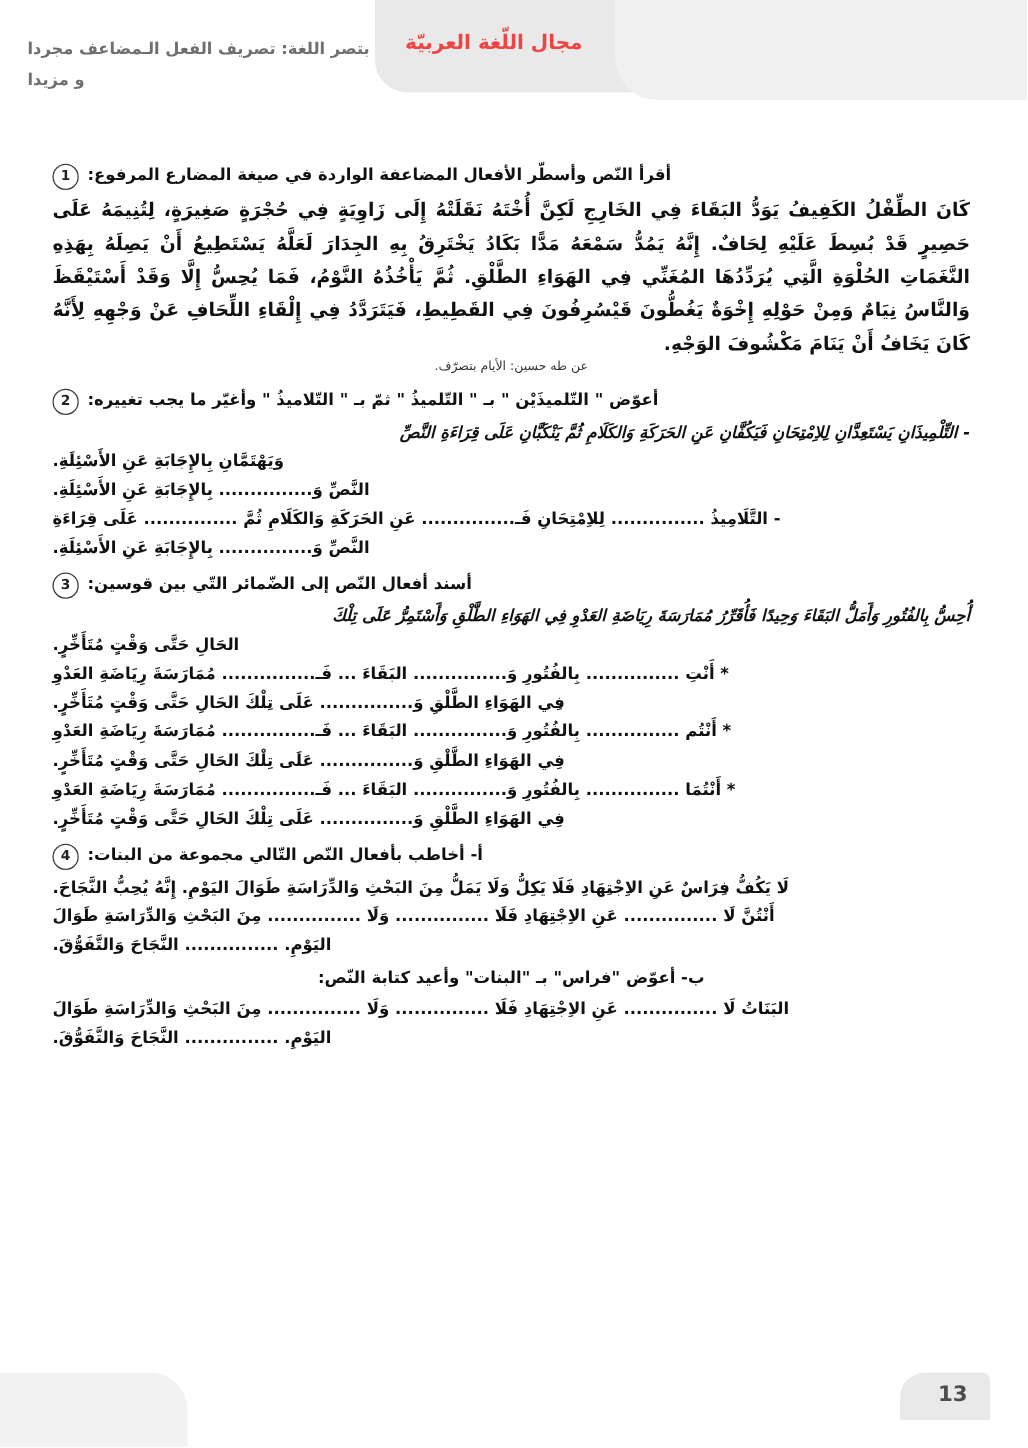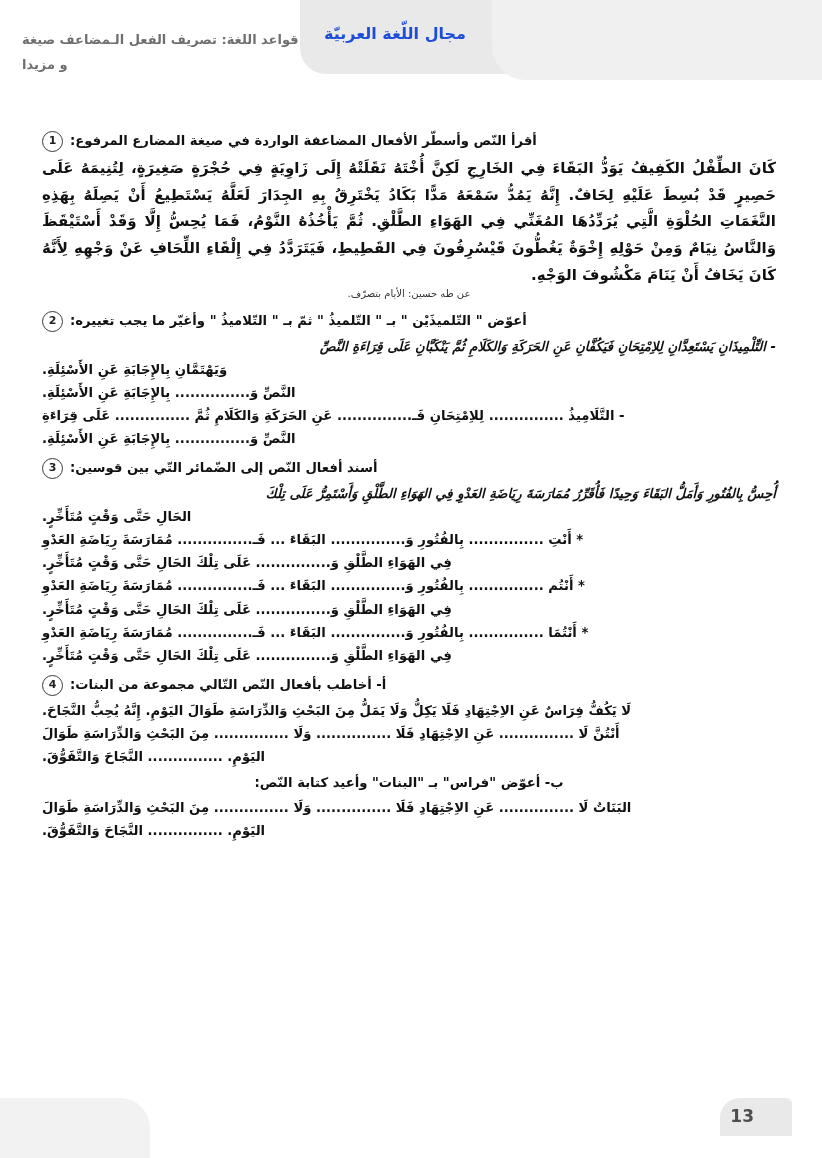--- a/index.html
+++ b/index.html
@@ -43,21 +43,21 @@
     height: 80px;
     background: #f0f0f0;
     border-bottom-left-radius: 34px;
   }
   .subject-title {
     position: absolute;
     top: 24px;
     right: 356px;
     font-size: 16px;
     font-weight: bold;
-    color: #1d4ed8;
+    color: #ef4444;
     letter-spacing: 0.5px;
     white-space: nowrap;
   }
   .lesson-title {
     position: absolute;
     top: 28px;
     right: 520px;
     width: 280px;
     text-align: left;
     font-size: 13px;
@@ -149,21 +149,21 @@
     right: 30px;
     bottom: 22px;
     width: 72px;
     height: 38px;
     background: #e9e9e9;
     border-top-left-radius: 20px;
     border-top-right-radius: 6px;
   }
   .page-number {
     position: absolute;
-    right: 68px;
+    right: 48px;
     bottom: 32px;
     font-size: 17px;
     font-weight: bold;
     color: #4d4d4d;
   }
   .corner {
     position: absolute;
     left: 0;
     bottom: 0;
     width: 150px;
@@ -185,21 +185,21 @@
 </head>
 <body>
 
 <div class="page">
 
   <div class="header">
     <div class="header-bg"></div>
     <div class="header-bg2"></div>
     <div class="subject-title">مجال اللّغة العربيّة</div>
     <div class="lesson-title">
-      <span>قواعد اللغة: تصريف الفعل الـمضاعف صيغة و مزيدا</span>
+      <span>بتصر اللغة: تصريف الفعل الـمضاعف مجردا و مزيدا</span>
     </div>
   </div>
 
   <div class="edge-marks"></div>
 
   <div class="content">
 
     <div class="block">
       <div class="q-head">
         <span class="num-circle">1</span>

